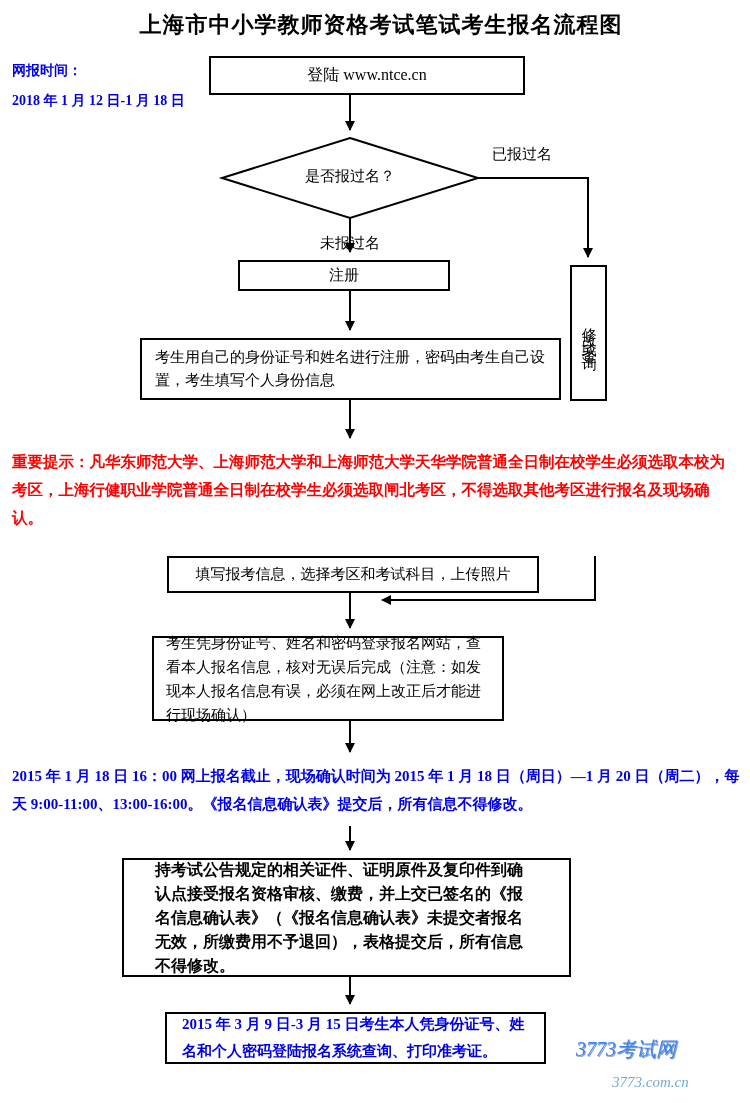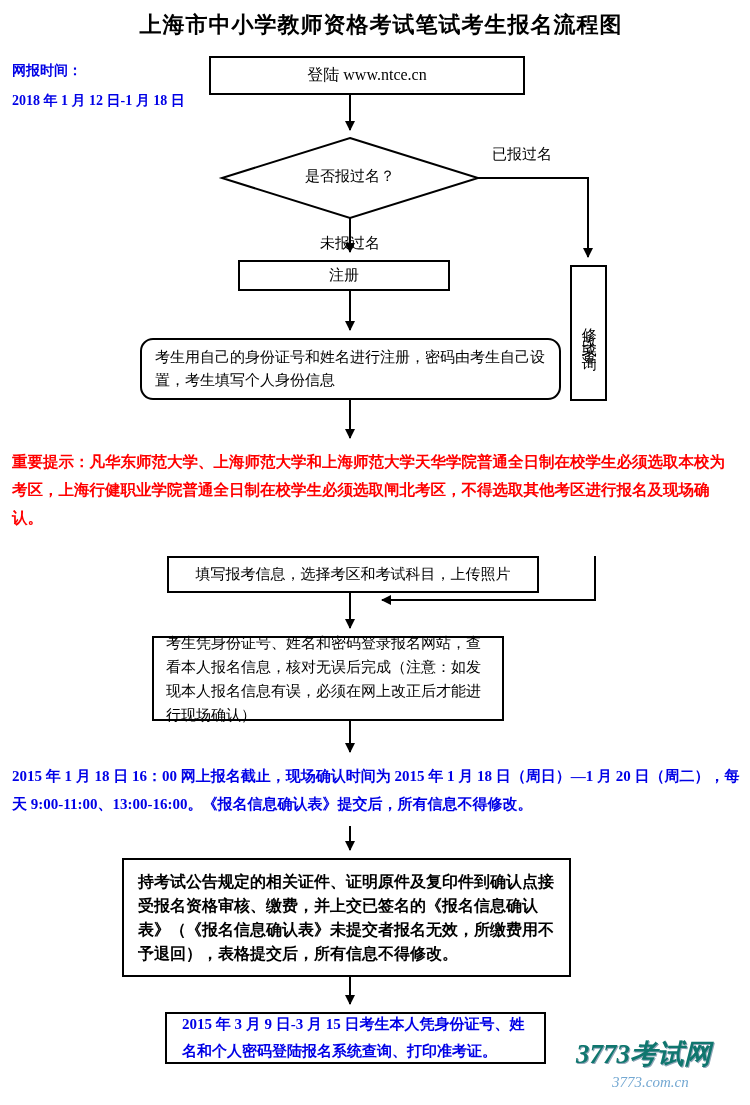--- a/index.html
+++ b/index.html
@@ -24,44 +24,44 @@
   .regtime-value { position:absolute; left:12px; top:92px; font-weight:bold; font-size:14px; }
 
   .login-box { left:209px; top:56px; width:316px; height:39px; font-size:16px; }
 
   .decision-label { position:absolute; left:250px; top:167px; width:200px; text-align:center; font-size:15px; }
   .branch-yes { position:absolute; left:492px; top:145px; font-size:15px; }
   .branch-no  { position:absolute; left:320px; top:234px; font-size:15px; }
 
   .register-box { left:238px; top:260px; width:212px; height:31px; }
 
-  .register-detail-box { left:140px; top:338px; width:421px; height:62px; padding:6px 13px;border-radius:13px; }
+  .register-detail-box { left:140px; top:338px; width:421px; height:62px; padding:6px 13px; }
 
   .modify-box { left:570px; top:265px; width:37px; height:136px;
                 writing-mode:vertical-lr; text-orientation:upright;
                 letter-spacing:7px; font-size:15px; }
 
   .important-notice { position:absolute; left:12px; top:448px; width:728px;
                       color:#ff0000; font-weight:bold; font-size:15.5px; line-height:1.8; }
 
   .fill-box { left:167px; top:556px; width:372px; height:37px; }
 
   .verify-box { left:152px; top:636px; width:352px; height:85px; padding:5px 12px; line-height:1.6; }
 
   .deadline-notice { position:absolute; left:12px; top:763px; width:728px;
                      font-weight:bold; font-size:15px; line-height:1.85; }
 
-  .confirm-box { left:122px; top:858px; width:449px; height:119px; padding:6px 14px;
+  .confirm-box { left:122px; top:858px; width:449px; height:119px; padding:6px 31px;
                  font-weight:bold; font-size:16px; line-height:1.5; }
 
   .print-box { left:165px; top:1012px; width:381px; height:52px; padding:8px 15px;
                font-weight:bold; font-size:15px; line-height:1.8; color:#0000e6; }
 
-  .watermark-name { position:absolute; left:576px; top:1036px; font-size:27px;
-                    font-weight:bold; font-style:italic; color:#0f766e;
+  .watermark-name { position:absolute; left:576px; top:1036px; font-size:20px;
+                    font-weight:normal; font-style:italic; color:#3b82f6;
                     text-shadow:1px 1px 0 #8ea4b6; white-space:nowrap; }
   .watermark-url  { position:absolute; left:612px; top:1074px; font-size:15px;
                     font-weight:normal; font-style:italic; color:#74a8d2; white-space:nowrap; }
 </style>
 </head>
 <body>
 
 <div id="canvas">
 
   <svg id="connectors" viewBox="0 0 750 1105" xmlns="http://www.w3.org/2000/svg">

